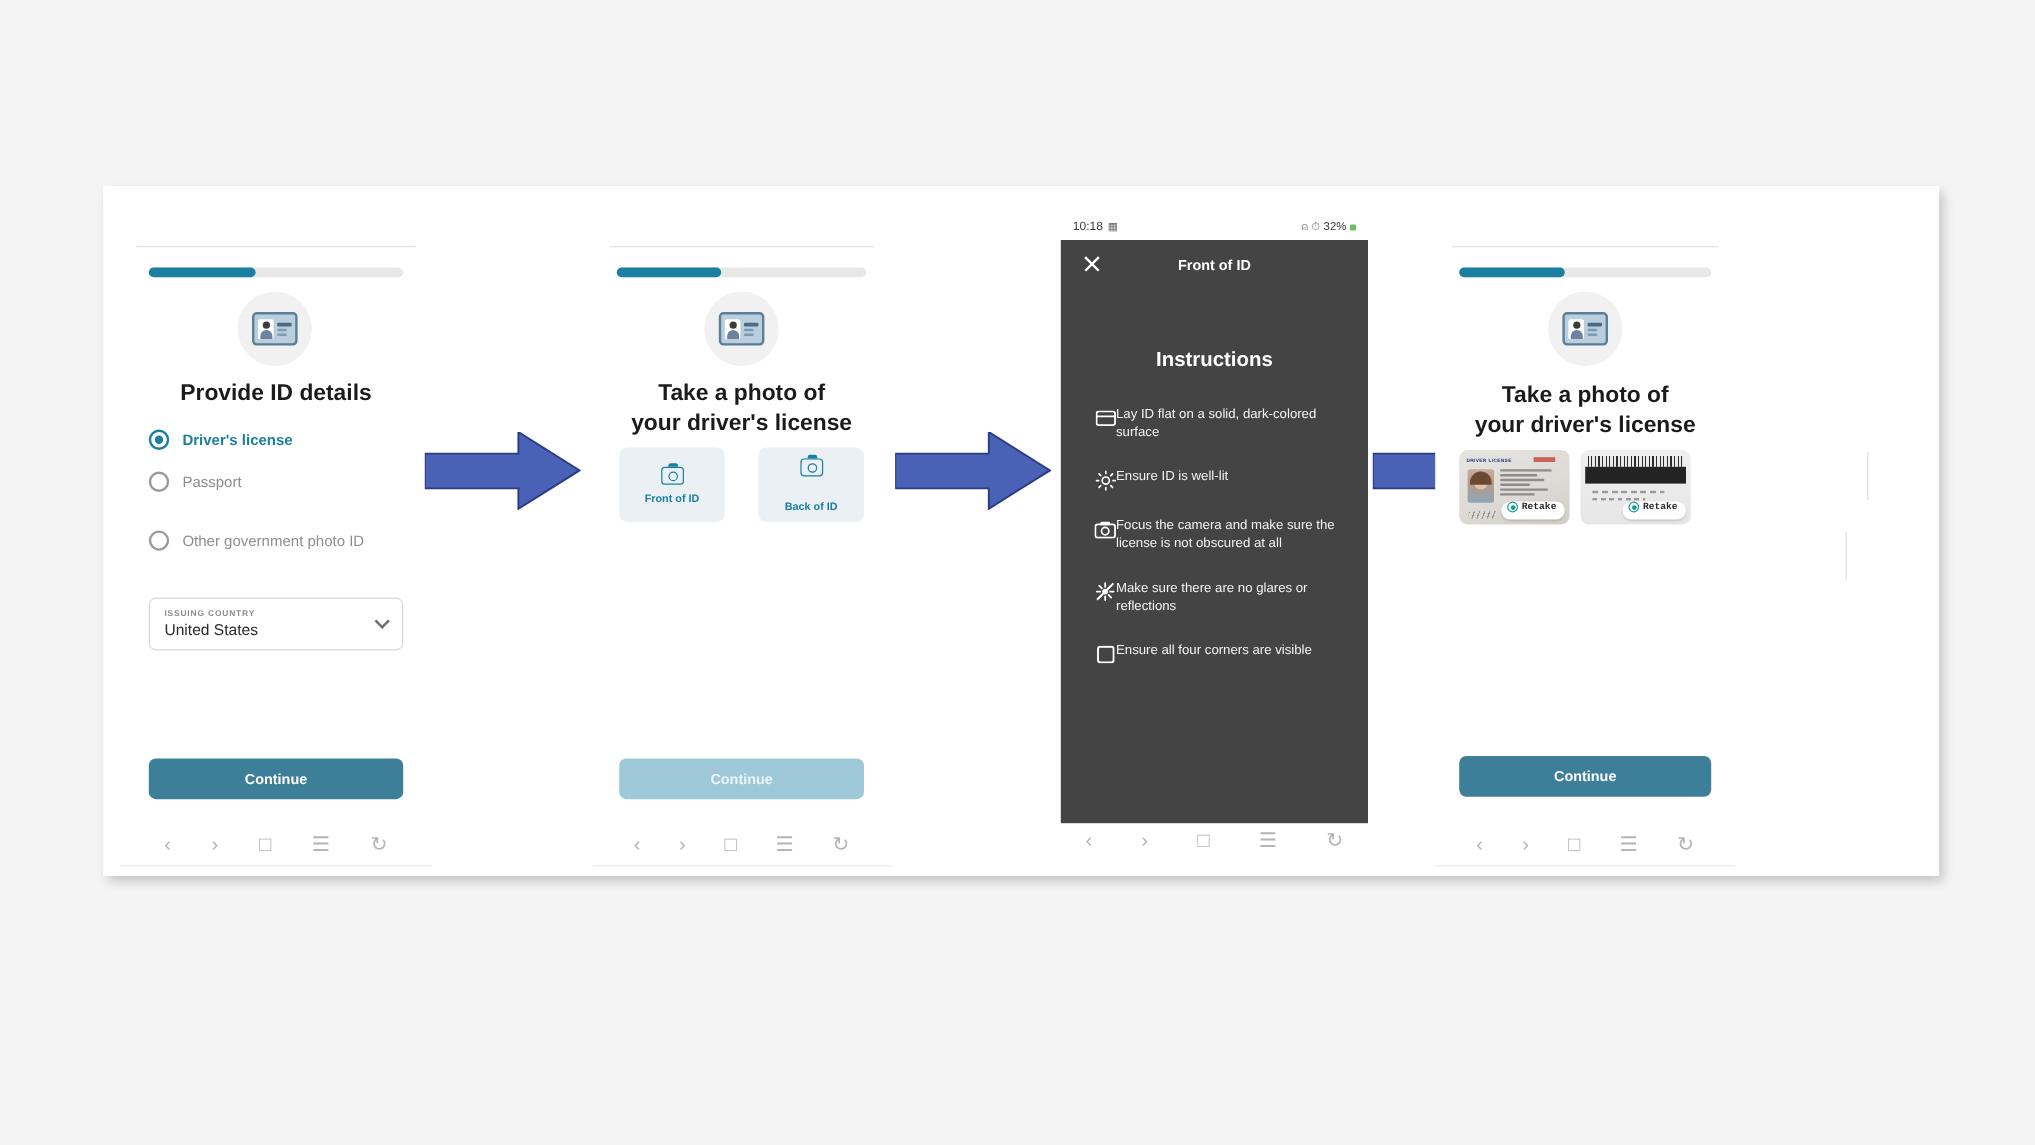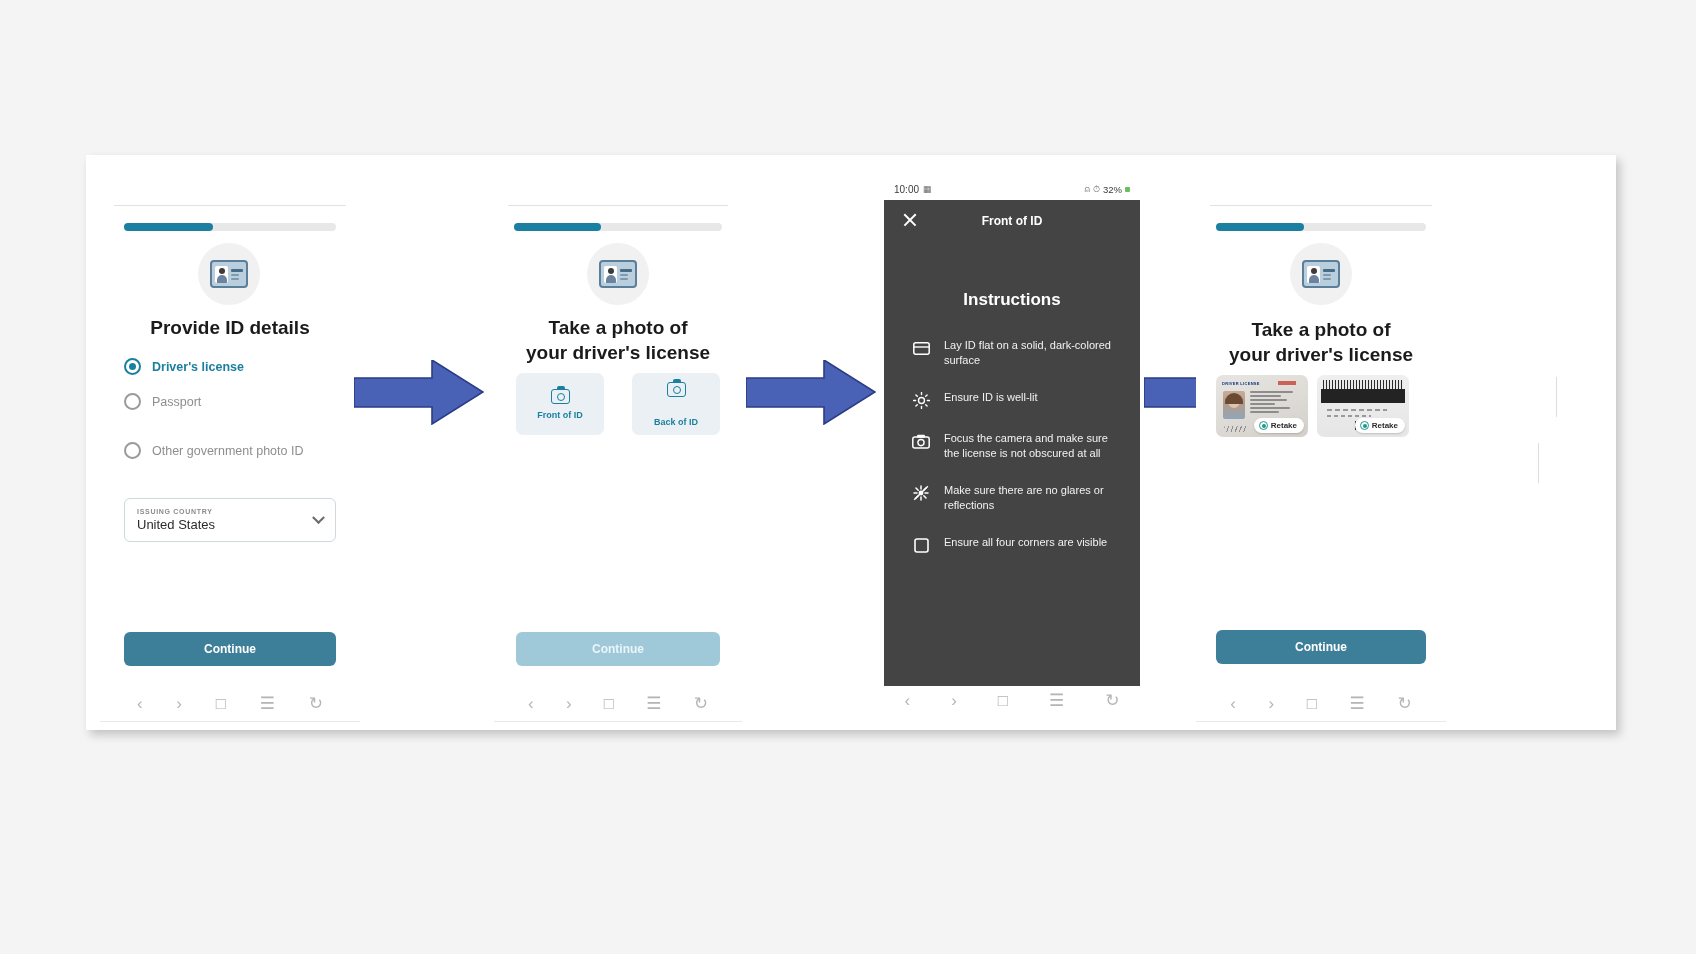--- a/index.html
+++ b/index.html
@@ -173,21 +173,21 @@
   .dark-close::before { transform: rotate(45deg); }
   .dark-close::after  { transform: rotate(-45deg); }
   .dark-title {
     width:100%; text-align:center; font-size:12px; font-weight:bold;
   }
   .instr-title {
     text-align: center; font-size: 17px; font-weight: bold; margin-top: 48px;
   }
   .instr-list { margin-top: 28px; padding: 0 22px 0 28px; }
   .instr-item {
-    display: flex; align-items: flex-start; gap: 14px; margin-bottom: 22px;
+    display: flex; align-items: flex-start; margin-bottom: 22px;
   }
   .instr-item .ico {
     flex: none; width: 18px; height: 18px; margin-top: 1px;
     display: flex; align-items: center; justify-content: center;
   }
   .instr-item .txt { font-size: 11px; line-height: 15px; color: #f2f2f2; }
   .gotit {
     position: absolute; left: 16px; right: 16px; bottom: 20px; height: 34px;
     border: 1px solid #8c8c8c; border-radius: 7px;
     display: flex; align-items: center; justify-content: center;
@@ -257,22 +257,23 @@
     background:#8d8d8d; border-radius:1px;
   }
   .photo .sig {
     position:absolute; left:8px; bottom:5px; width:24px; height:6px;
     background: repeating-linear-gradient(110deg,#5d5d5d 0 1px,transparent 1px 4px);
     opacity:.6; border-radius:2px;
   }
   .retake {
     position: absolute; right: 4px; bottom: 4px; height: 15px;
     background: #ffffff; border-radius: 8px;
-    display: flex; align-items: center; gap: 3px; padding: 0 7px 0 5px;
+    display: flex; align-items: flex-start; gap: 3px; padding: 0 7px 0 5px;
     box-shadow: 0 1px 2px rgba(0,0,0,.18);
+    font-family: Liberation Mono, monospace;
   }
   .retake .rlabel { font-size: 8px; font-weight: bold; color: #2b2b2b; }
   .rico {
     width:9px;height:9px;border-radius:50%;border:1.3px solid #1a9a8f;
     position:relative;
   }
   .rico::after{
     content:"";position:absolute;left:2px;top:2px;width:4px;height:4px;
     border-radius:50%;background:#1a9a8f;
   }
@@ -454,21 +455,21 @@
       <div class="navline" style="left:0; right:0;"></div>
     </div>
 
     <div class="divider-v" style="left:1470px; top:222px; height:40px;"></div>
     <div class="divider-v" style="left:1452px; top:288px; height:40px;"></div>
   </div>
 
   <div class="dark-wrap">
     <div class="statusbar">
       <span class="left">
-        <span>10:00</span>
+        <span>10:18</span>
         <span class="sb-icon">▦</span>
       </span>
       <span class="right">
         <span class="sb-icon">⍝</span>
         <span class="sb-icon">⏱</span>
         <span>32%</span>
         <span class="sb-dot"></span>
       </span>
     </div>
 

